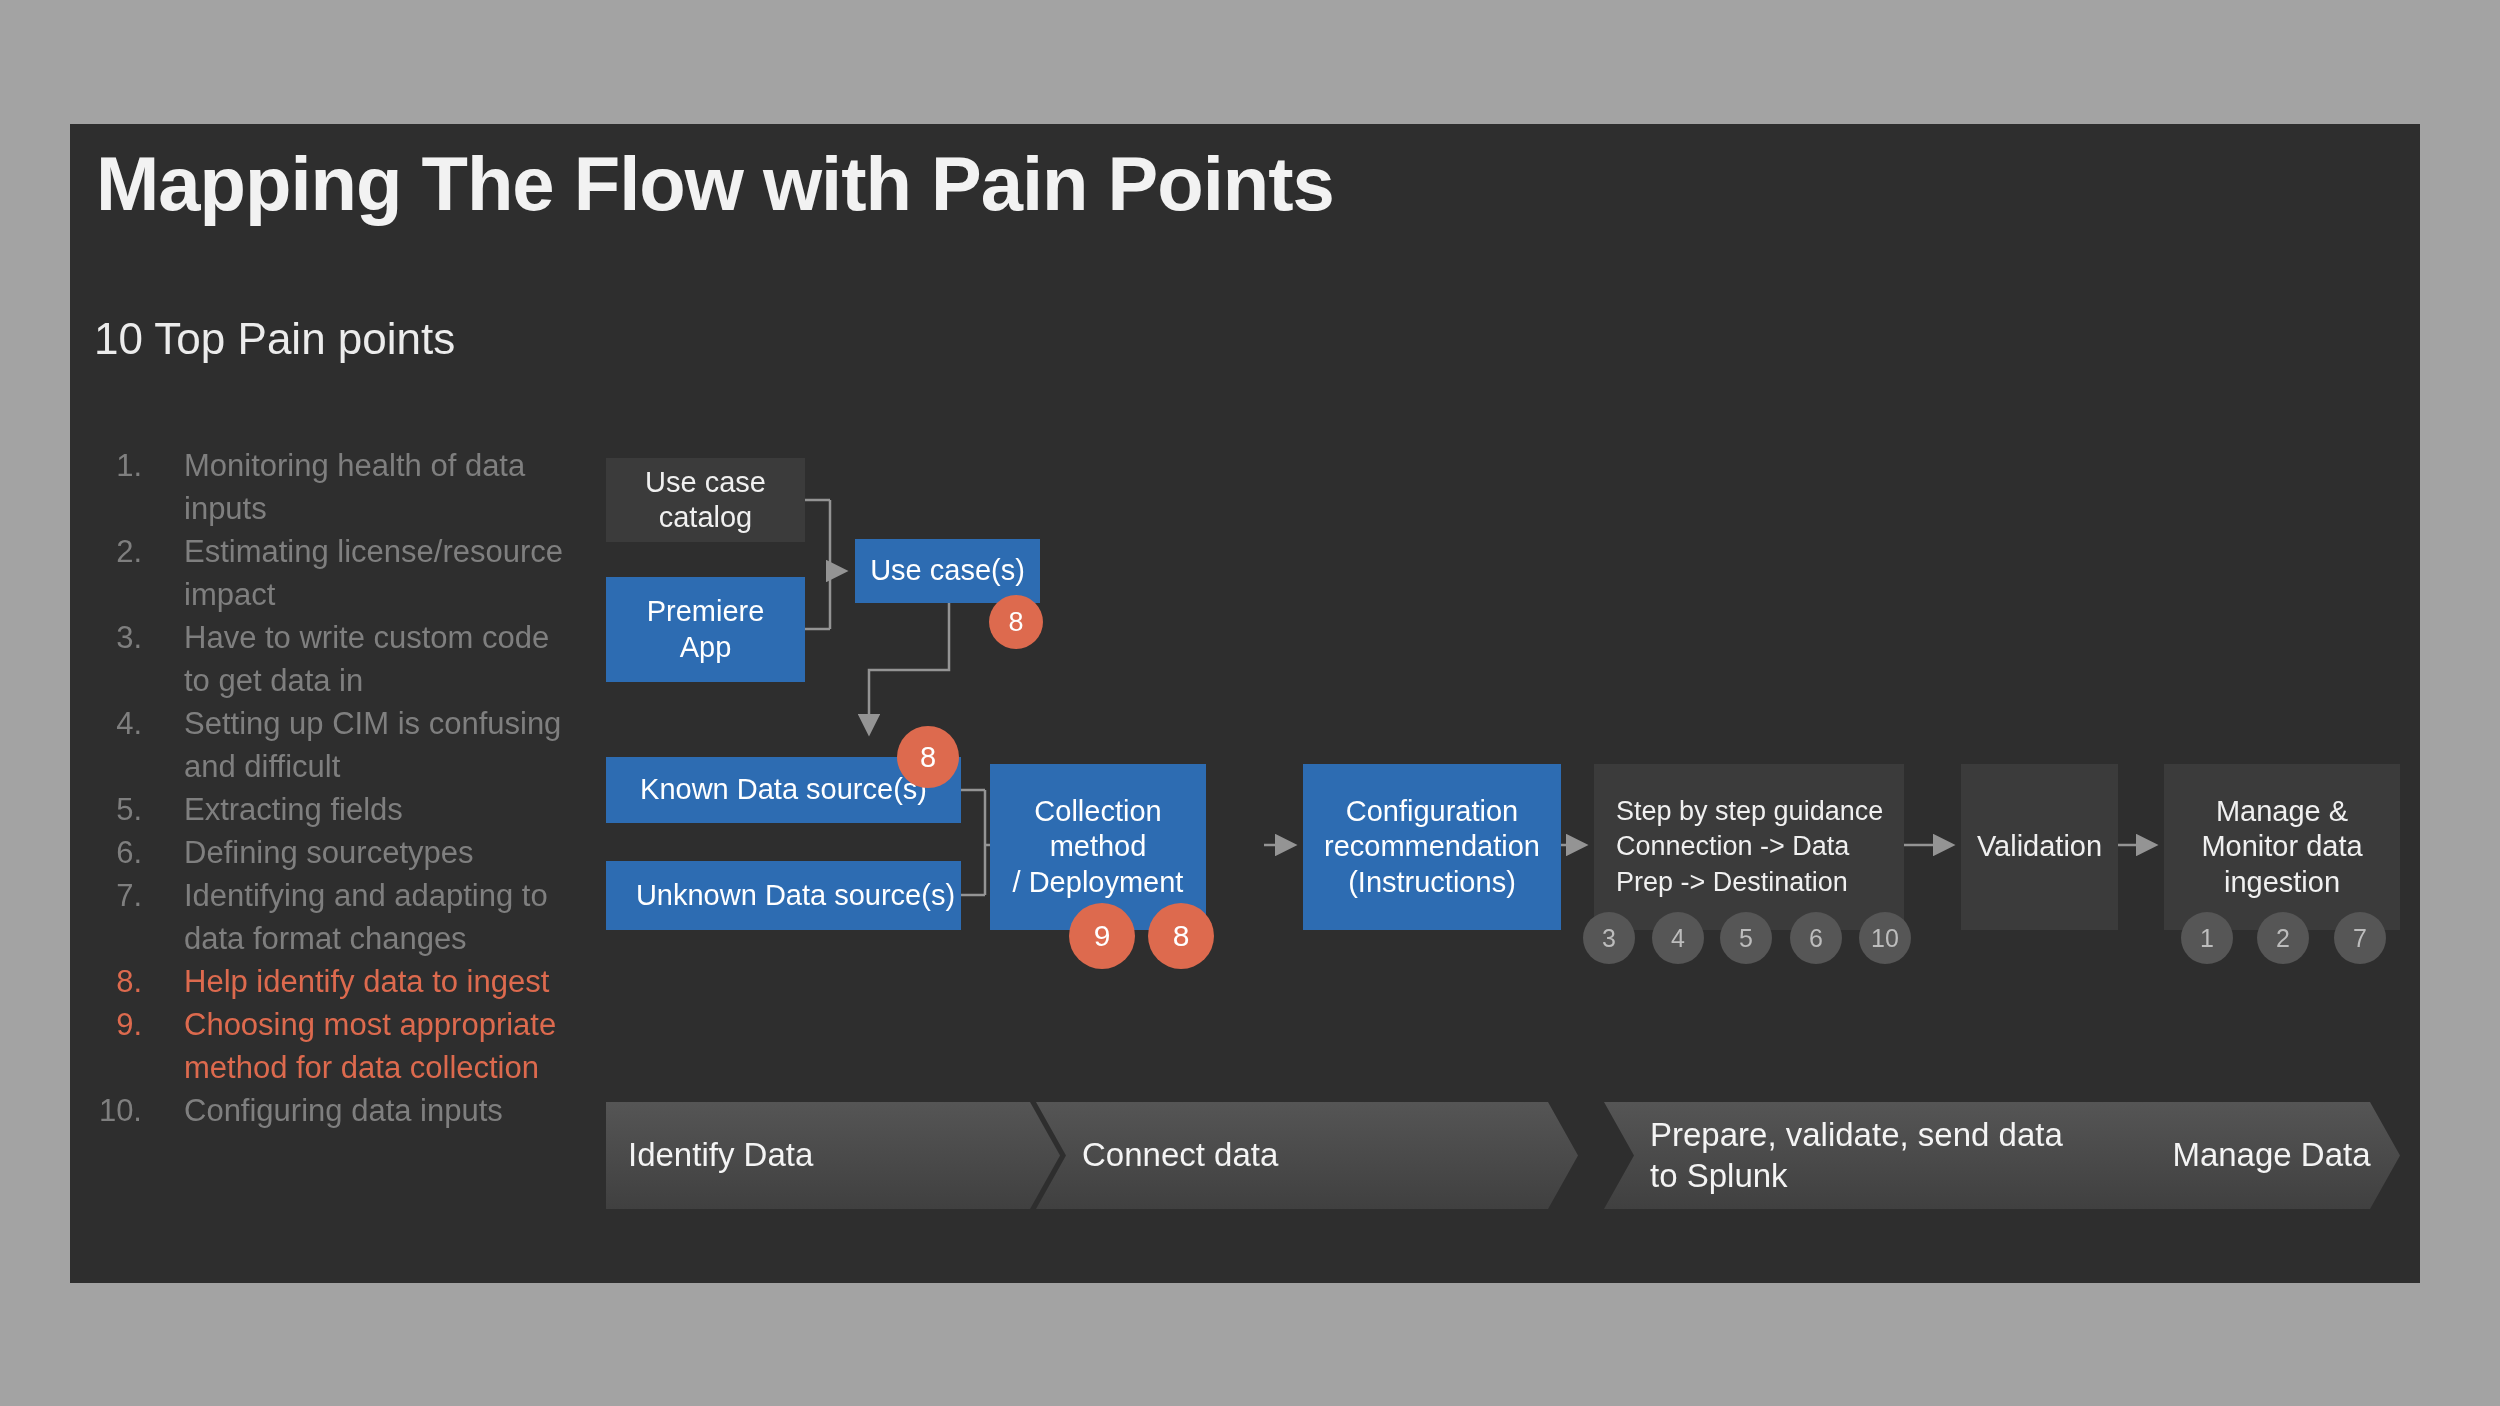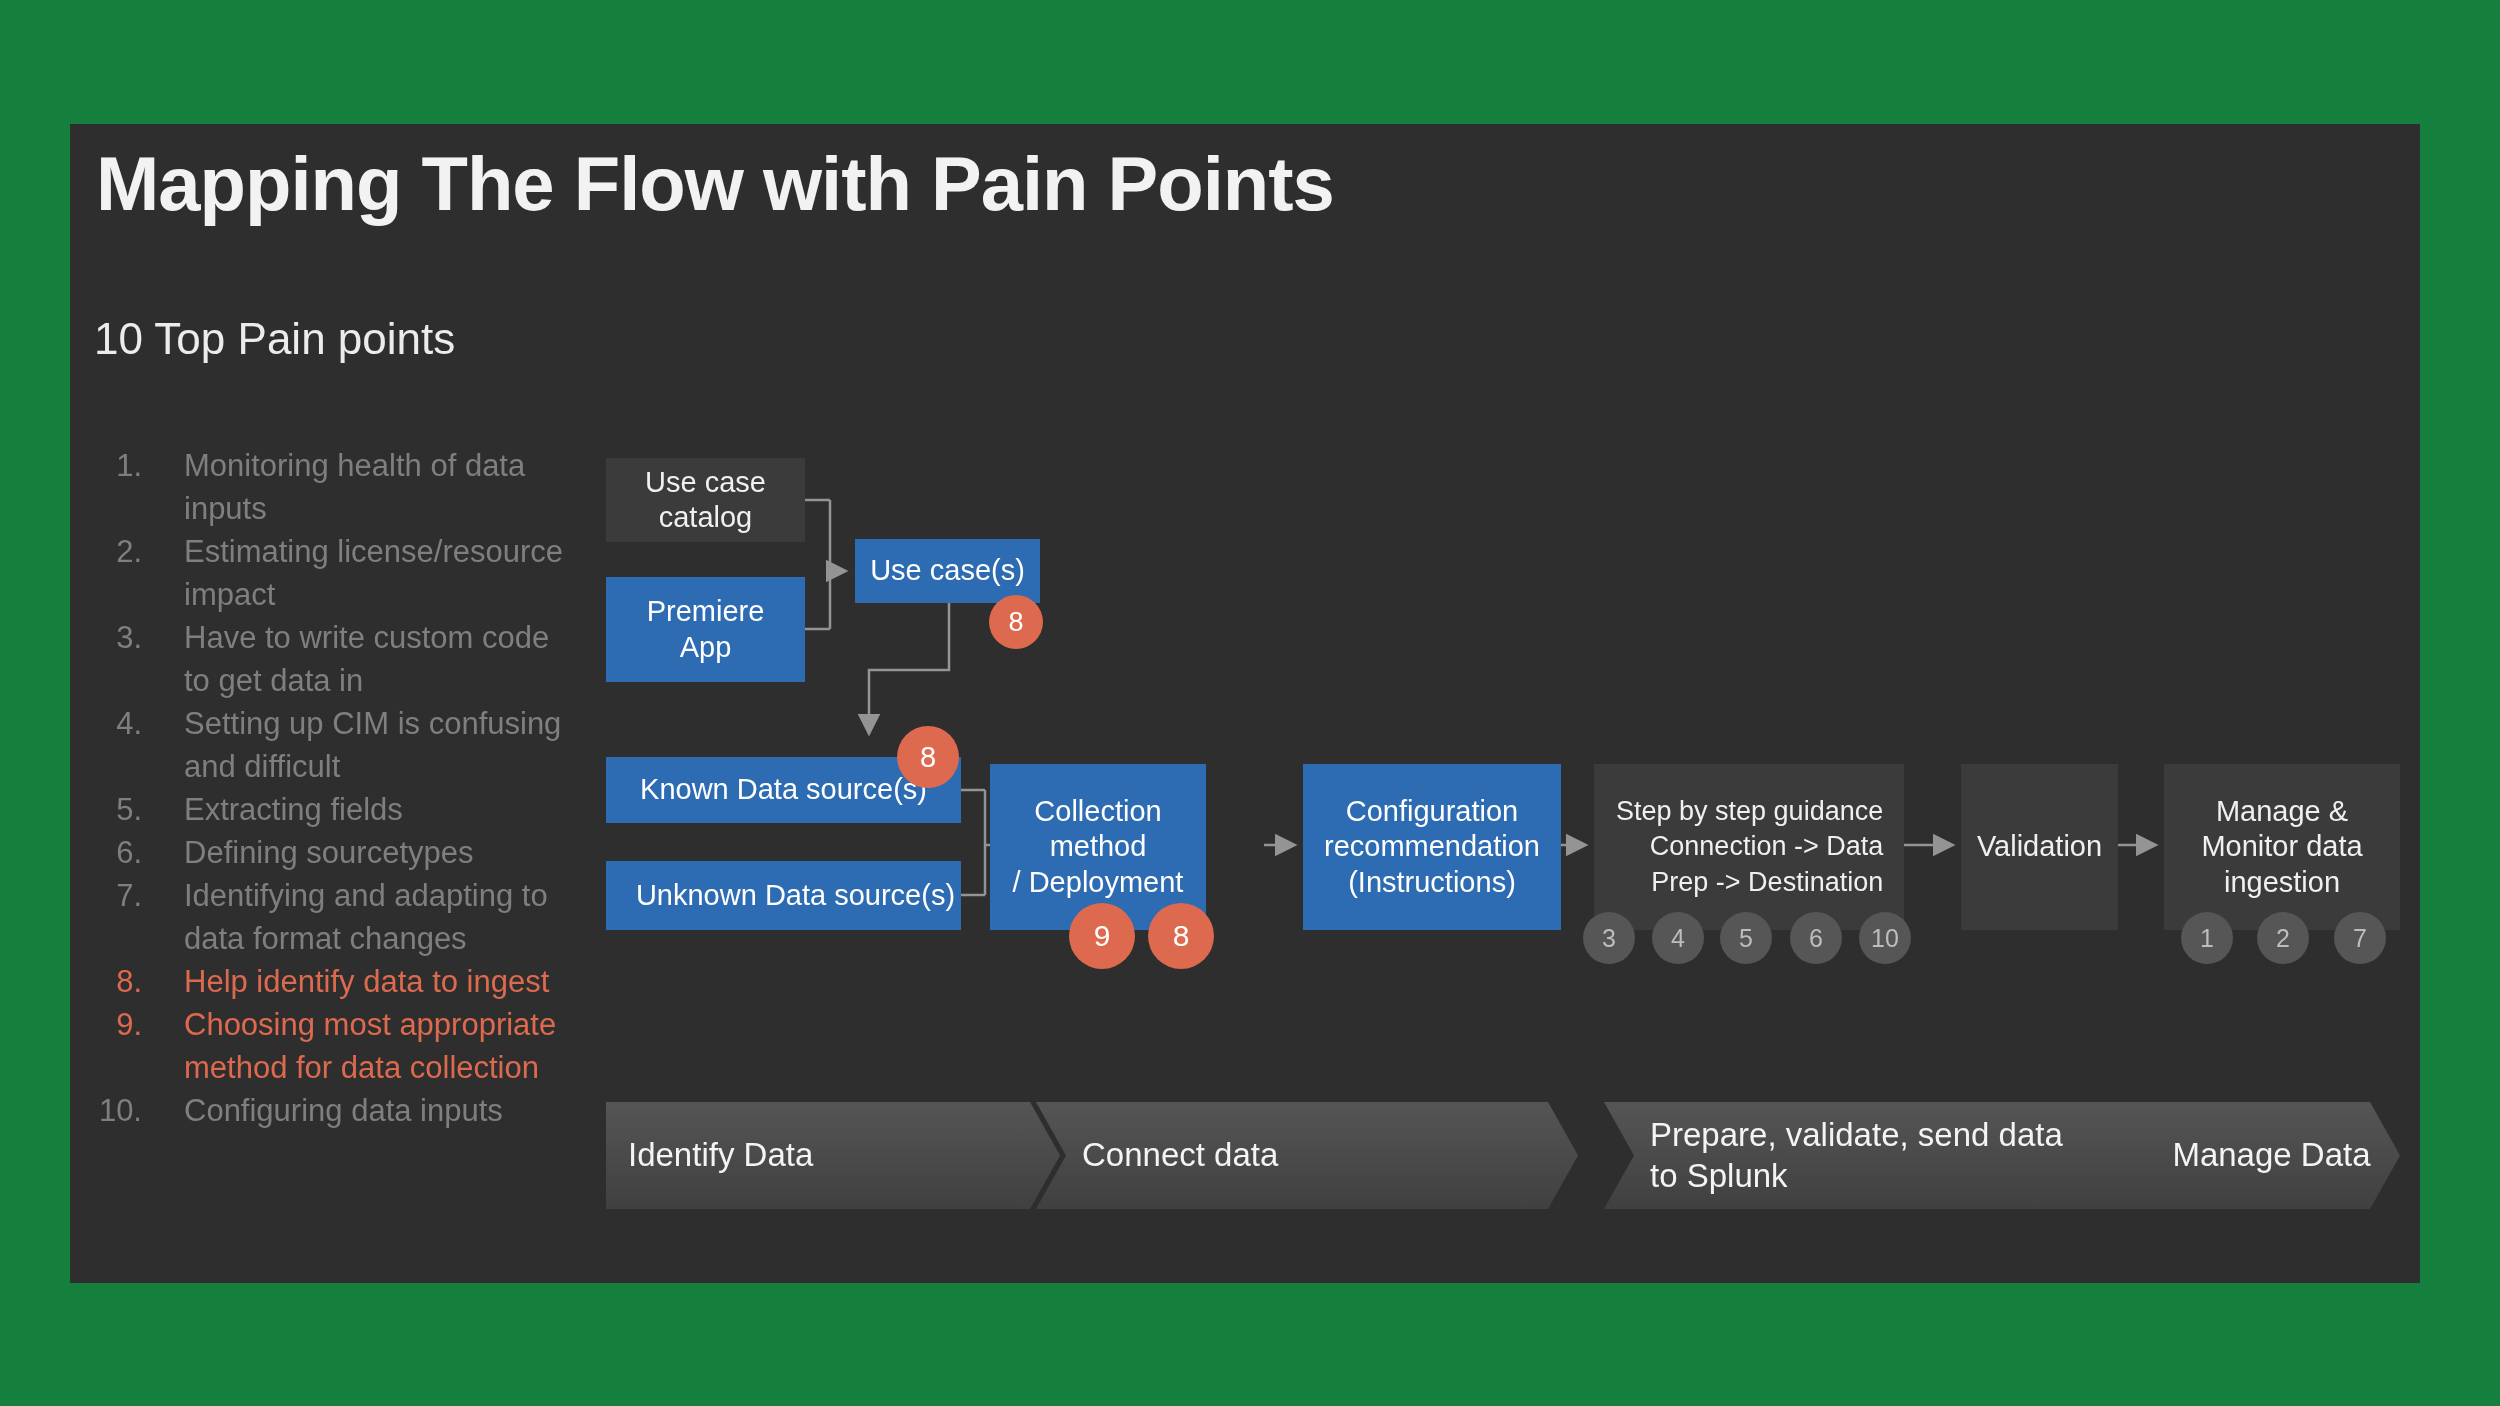--- a/index.html
+++ b/index.html
@@ -1,37 +1,37 @@
 <!DOCTYPE html>
 <html><head>
 <meta charset="utf-8">
 <style>
   * { margin:0; padding:0; box-sizing:border-box; }
   html,body { background:#000; }
   body { font-family:"Liberation Sans", sans-serif; }
-  .page { position:relative; width:2500px; height:1406px; background:#15803d; overflow:hidden; }
+  .page { position:relative; width:2500px; height:1406px; background:#a3a3a3; overflow:hidden; }
   .slide { position:absolute; left:70px; top:124px; width:2350px; height:1159px; background:#2e2e2e; }
 
   .slide-title { position:absolute; left:26px; top:16px; font-size:76px; font-weight:700; color:#f2f2f2; letter-spacing:-1px; }
   .slide-subtitle { position:absolute; left:24px; top:190px; font-size:44px; font-weight:400; color:#ececec; }
 
   .pain-list { position:absolute; left:0; top:320px; width:520px; }
   .pp-row { display:flex; font-size:31px; line-height:43px; color:#7f7f7f; }
   .pp-num { width:72px; text-align:right; flex:0 0 72px; }
   .pp-text { margin-left:42px; width:386px; }
   .pp-row.hl { color:#dd6a4e; }
 
   .flow { position:absolute; left:0; top:0; width:2350px; height:1159px; }
   .connectors { position:absolute; left:0; top:0; }
 
   .box { position:absolute; display:flex; align-items:center; justify-content:center; text-align:center; }
   .box .lbl { white-space:pre-line; font-size:29px; line-height:1.22; }
   .box.blue { background:#2d6cb2; color:#ffffff; }
   .box.gray { background:#3b3b3b; color:#f0f0f0; }
-  .box.left-align { justify-content:flex-start; text-align:right; padding-left:22px; }
+  .box.left-align { justify-content:flex-start; text-align:left; padding-left:22px; }
   .box.left-align .lbl { font-size:27px; line-height:1.3; }
 
   .badge { position:absolute; border-radius:50%; background:#dd6a4e; color:#fff;
            display:flex; align-items:center; justify-content:center; z-index:5; }
   .badge.sm { width:54px; height:54px; font-size:27px; }
   .badge.md { width:62px; height:62px; font-size:29px; }
   .badge.lg { width:66px; height:66px; font-size:30px; }
 
   .numcircle { position:absolute; width:52px; height:52px; border-radius:50%; background:#565656;
                color:#bdbdbd; font-size:25px; display:flex; align-items:center; justify-content:center; z-index:4; }

